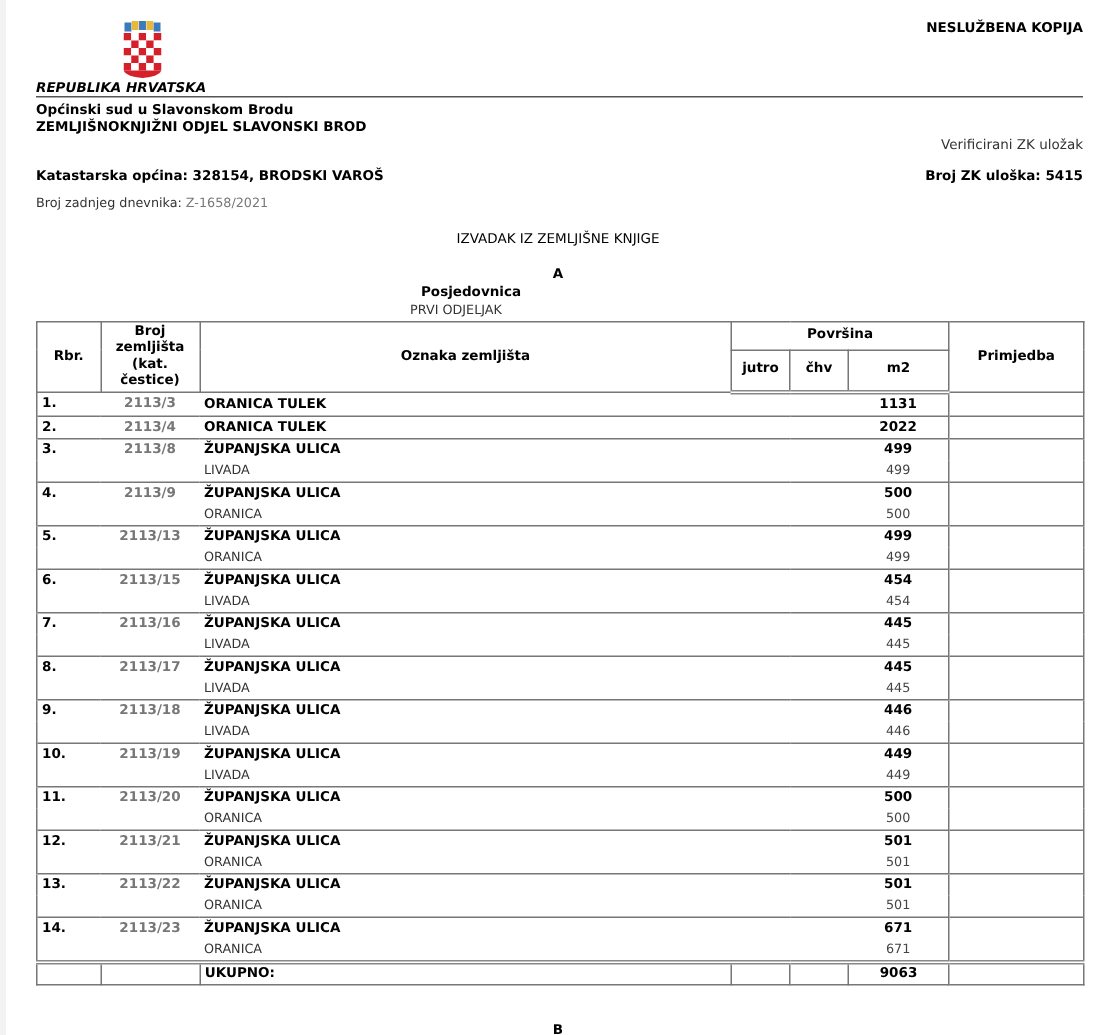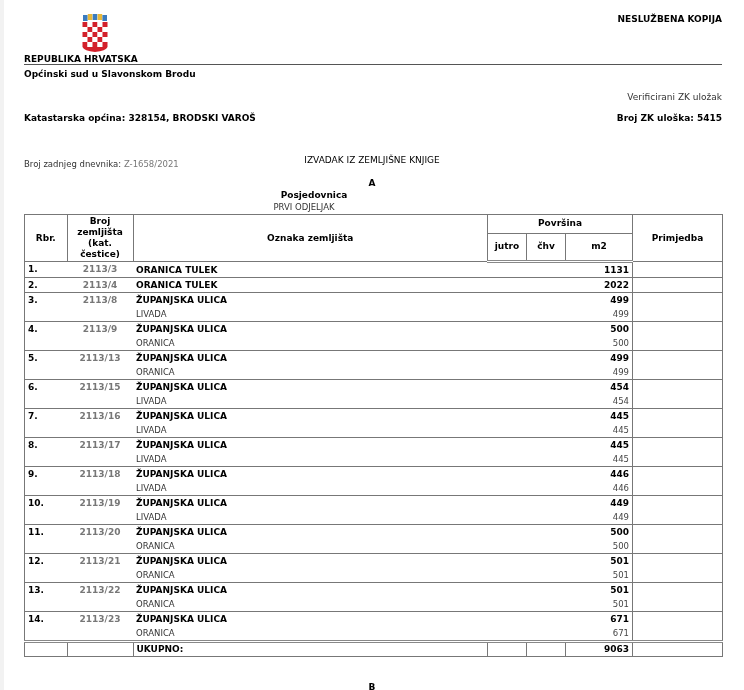--- a/index.html
+++ b/index.html
@@ -1,41 +1,41 @@
 <!DOCTYPE html>
 <html><head>
 <meta charset="utf-8">
 <style>
   html, body { margin:0; padding:0; background:#ffffff; }
   body { width:744px; height:690px; overflow:hidden; position:relative;
          font-family:"DejaVu Sans", sans-serif; color:#000; font-size:9px; }
   .left-border { position:absolute; left:0; top:0; width:4px; height:690px; background:#f2f2f2; }
   .coat { position:absolute; left:82px; top:14px; width:26px; height:38px; }
   .official-copy { position:absolute; right:22px; top:14px; font-weight:bold; font-size:9px; }
-  .rep { position:absolute; left:24px; top:54px; font-weight:bold; font-size:9px; }
+  .rep { position:absolute; left:24px; top:54px; font-weight:bold; font-size:9px;font-style:italic; }
   .hr { position:absolute; left:24px; top:64px; width:698px; height:1px; background:#555; }
   .court { position:absolute; left:24px; top:69px; font-weight:bold; font-size:9px; line-height:11px; }
   .verified { position:absolute; right:22px; top:92px; font-size:9px; color:#333; }
   .kat { position:absolute; left:24px; top:113px; font-weight:bold; font-size:9px; }
   .zk-num { position:absolute; right:22px; top:113px; font-weight:bold; font-size:9px; }
-  .meta { position:absolute; left:24px; top:131px; font-size:8.5px; color:#333; line-height:11px;margin-top:28px; }
+  .meta { position:absolute; left:24px; top:131px; font-size:8.5px; color:#333; line-height:11px; }
   .meta .v { color:#777; }
   .doc-title { position:absolute; left:0; width:744px; top:155px; text-align:center; font-weight:normal; font-size:9px; }
   .sec-letter { position:absolute; left:0; width:744px; top:178px; text-align:center; font-weight:bold; font-size:9px; }
   .sec-name { position:absolute; left:0; width:628px; top:190px; text-align:center; font-weight:bold; font-size:9px; }
   .sec-sub { position:absolute; left:0; width:608px; top:202px; text-align:center; font-size:8.5px; color:#333; }
   table.grid { position:absolute; left:24px; top:214px; width:699px; border-collapse:collapse; font-size:9px; }
   table.grid th { border:1px solid #777; font-weight:bold; text-align:center; padding:1px 2px; line-height:11px;margin-top:40px; }
   table.grid td { padding:0 3px; height:14px; line-height:14px; }
   table.grid tr.first td { border-top:1px solid #777; }
   table.grid tr.head-end th { border-bottom:3px double #888; }
   .c-rbr { width:36px; font-weight:bold; border-left:1px solid #777; }
   .c-broj { width:60px; color:#777; font-weight:bold; text-align:center; }
   .c-ozn { font-weight:bold; }
-  .c-m2 { width:60px; text-align:right; font-weight:bold;margin-top:32px; }
+  .c-m2 { width:60px; text-align:center; font-weight:bold;margin-top:32px; }
   .c-prim { width:83px; border-left:1px solid #777; border-right:1px solid #777; }
   .sub td.c-ozn { font-weight:normal; color:#333; font-size:8.5px; }
   .sub td.c-m2 { font-weight:normal; color:#444; font-size:8.5px; }
   tr.total td { border:1px solid #777; height:13px; line-height:13px; }
   .sec-b { position:absolute; left:0; width:744px; top:682px; text-align:center; font-weight:bold; font-size:9px; }
 </style>
 </head>
 <body>
 
 <div class="left-border"></div>
@@ -75,20 +75,21 @@
       <path d="M0.5 33 L25.5 33 Q24 37 13 38 Q2 37 0.5 33 Z" fill="#d3202b"></path>
     </g>
 </svg>
 
 <div class="official-copy">NESLUŽBENA KOPIJA</div>
 <div class="rep">REPUBLIKA HRVATSKA</div>
 <div class="hr"></div>
 
 <div class="court">
   <div>Općinski sud u Slavonskom Brodu</div>
+  <div>ZEMLJIŠNOKNJIŽNI ODJEL SLAVONSKI BROD</div>
 </div>
 <div class="verified">Verificirani ZK uložak</div>
 
 <div class="kat">Katastarska općina: 328154, BRODSKI VAROŠ</div>
 <div class="zk-num">Broj ZK uloška: 5415</div>
 
 <div class="meta">
   <div><span>Broj zadnjeg dnevnika:</span> <span class="v">Z-1658/2021</span></div>
 </div>
 

